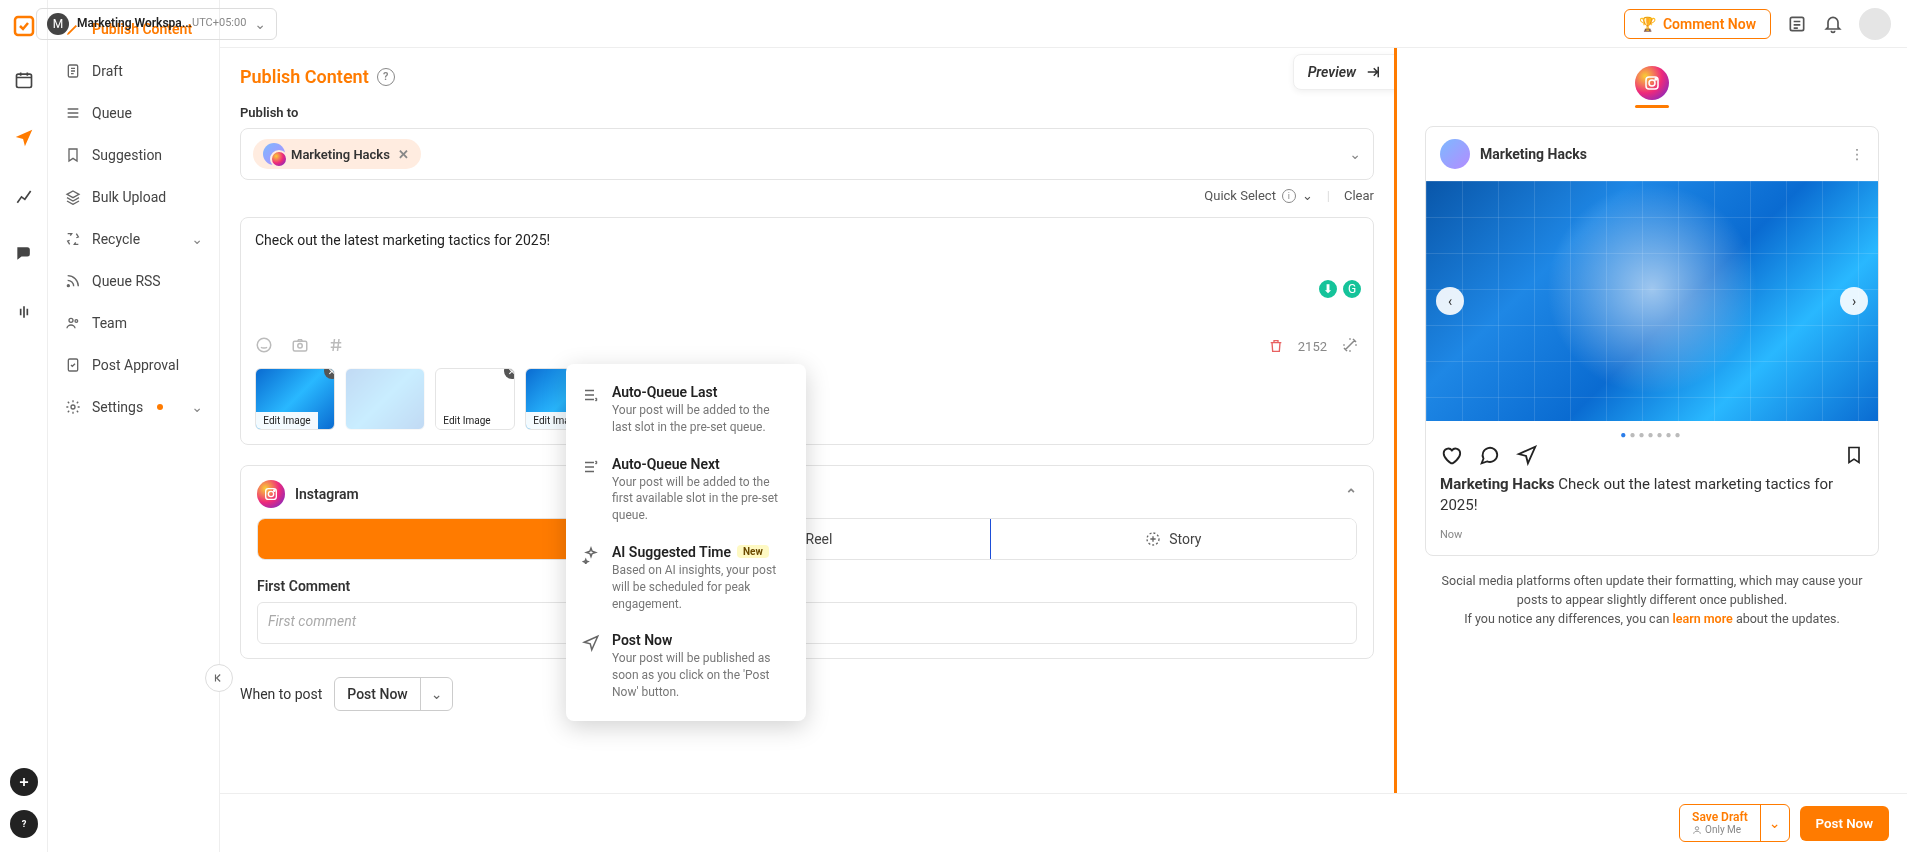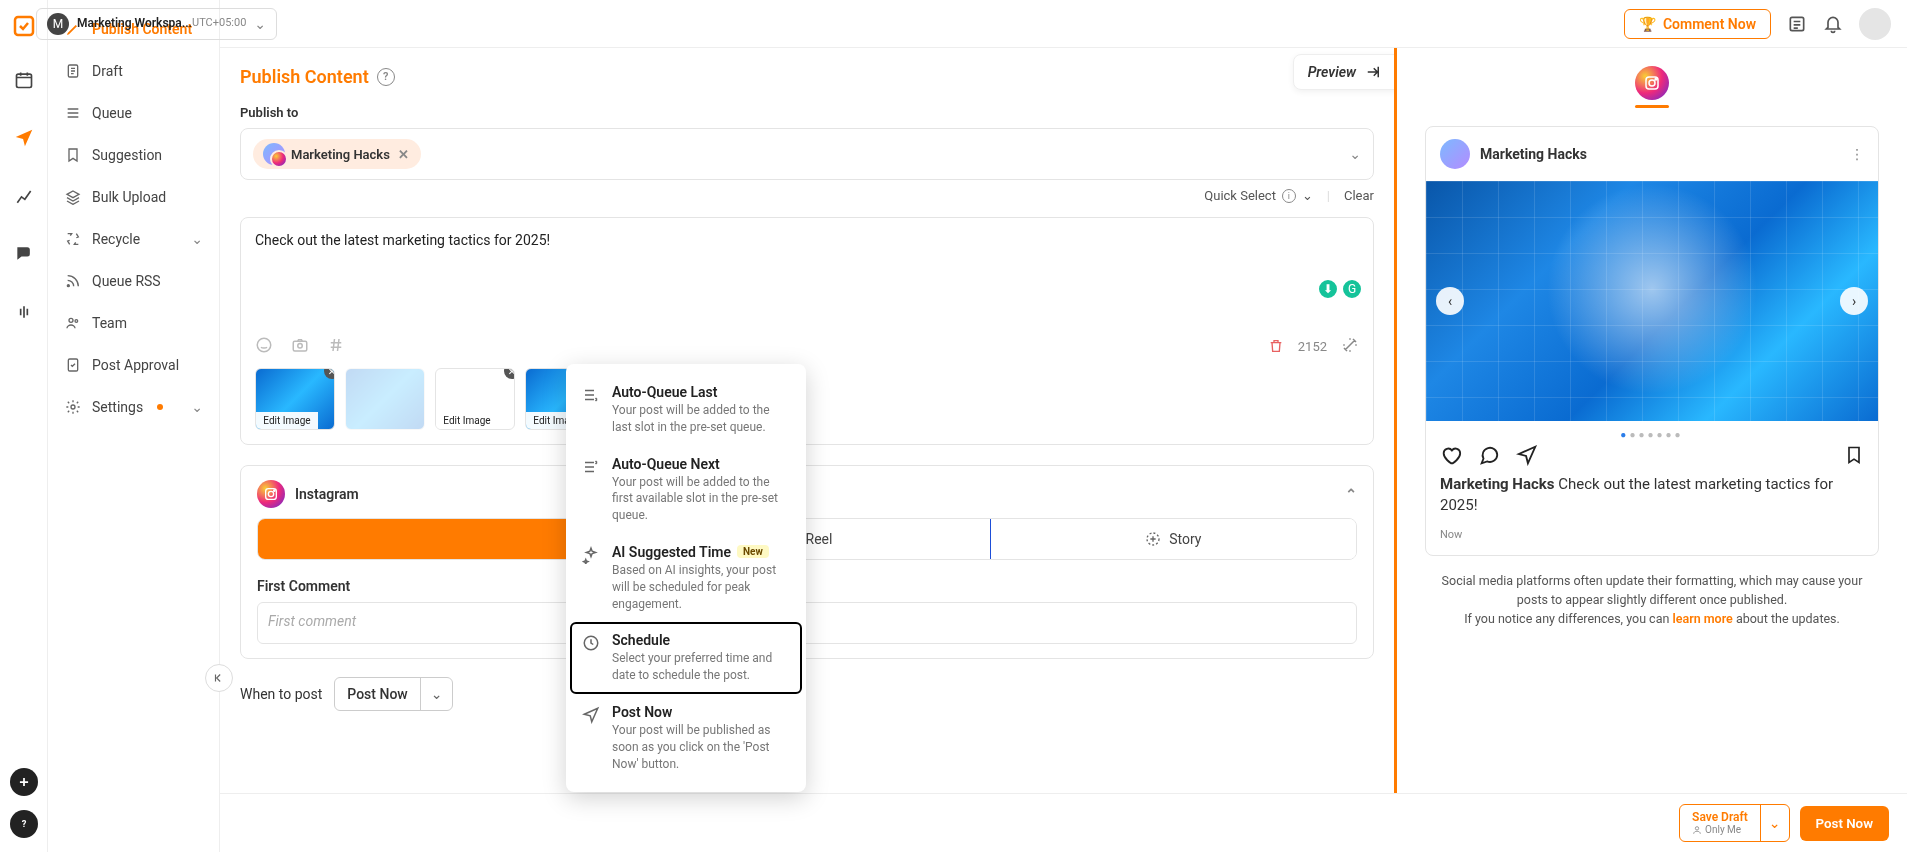--- a/index.html
+++ b/index.html
@@ -492,32 +492,20 @@
                 </svg>
               </div>
             <div class="o-body">
               <div class="o-title">
                 <span>AI Suggested Time</span>
                 <span class="badge-new">New</span>
               </div>
               <div class="o-desc">Based on AI insights, your post will be scheduled for peak engagement.</div>
             </div>
           </div>
-          <div class="opt highlight">
-            <div class="o-icon">
-                <svg width="18" height="18" viewBox="0 0 24 24" fill="none" stroke="#666" stroke-width="2">
-                  <circle cx="12" cy="12" r="9"></circle>
-                  <path d="M12 7v5l3 2"></path>
-                </svg>
-              </div>
-            <div class="o-body">
-              <div class="o-title">Schedule</div>
-              <div class="o-desc">Select your preferred time and date to schedule the post.</div>
-            </div>
-          </div>
           <div class="opt">
             <div class="o-icon">
                 <svg width="18" height="18" viewBox="0 0 24 24" fill="none" stroke="#666" stroke-width="2">
                   <path d="M3 11l18-8-8 18-2-8-8-2z"></path>
                 </svg>
               </div>
             <div class="o-body">
               <div class="o-title">Post Now</div>
               <div class="o-desc">Your post will be published as soon as you click on the 'Post Now' button.</div>
             </div>

